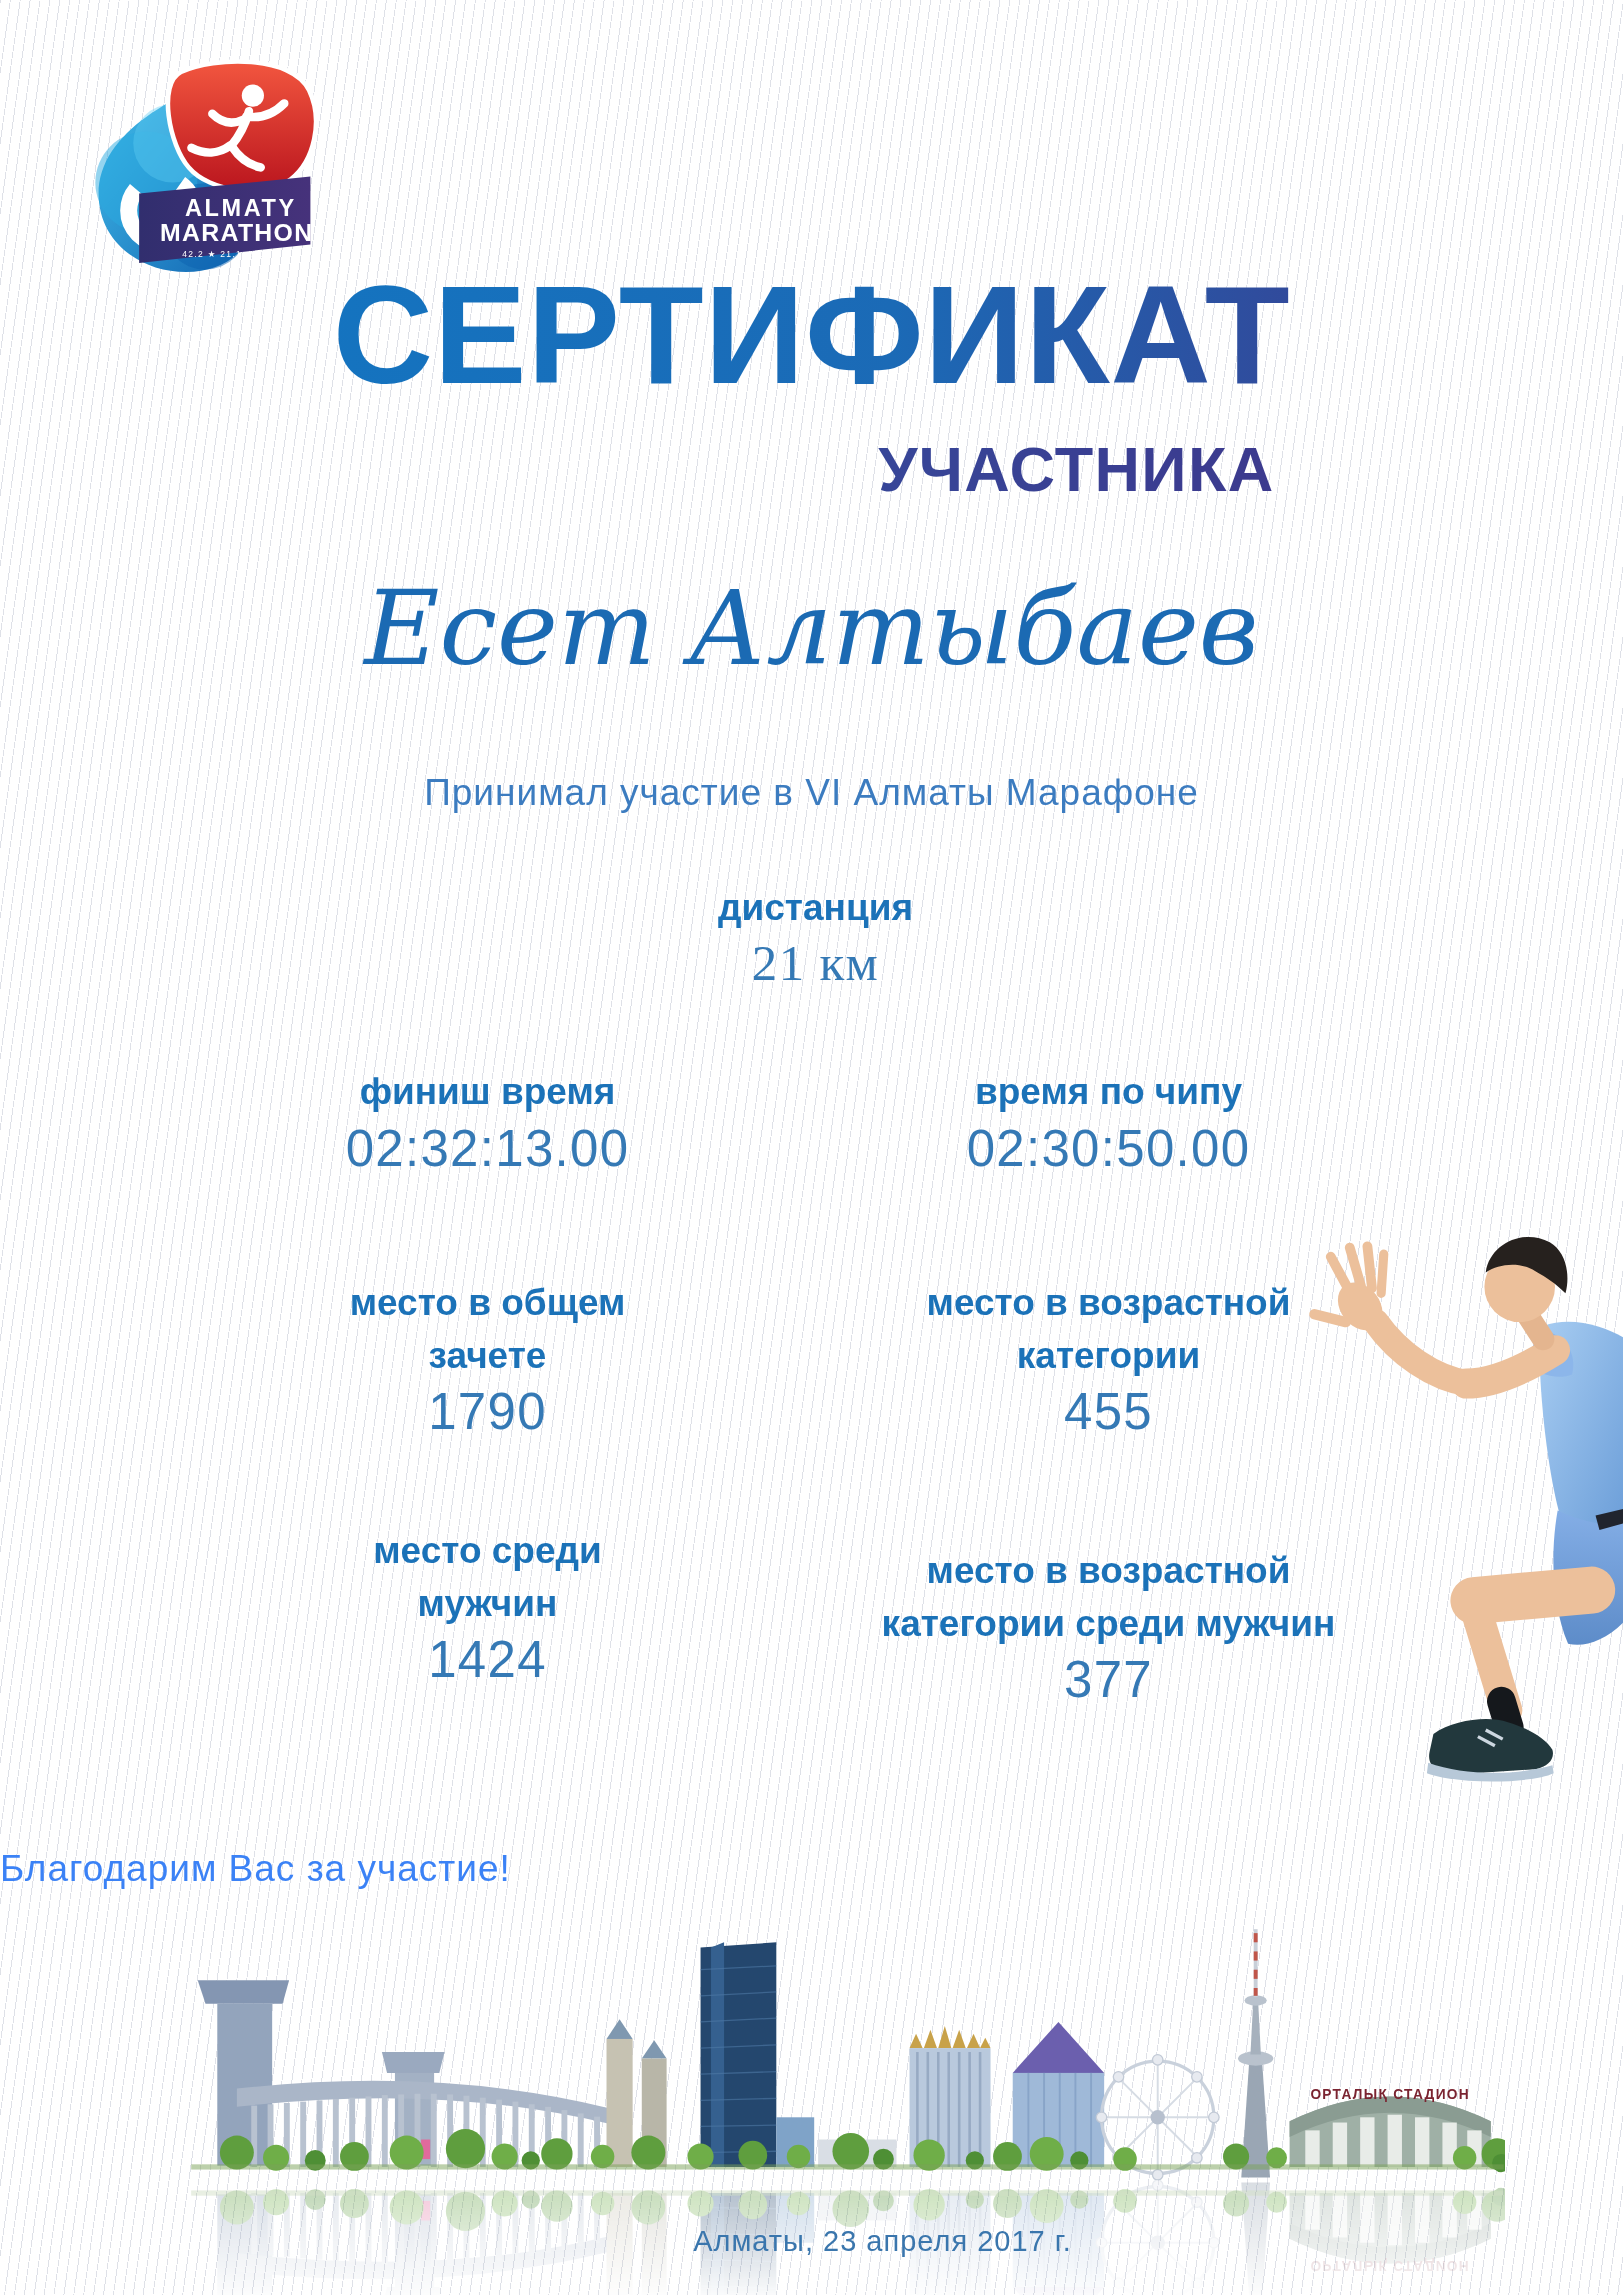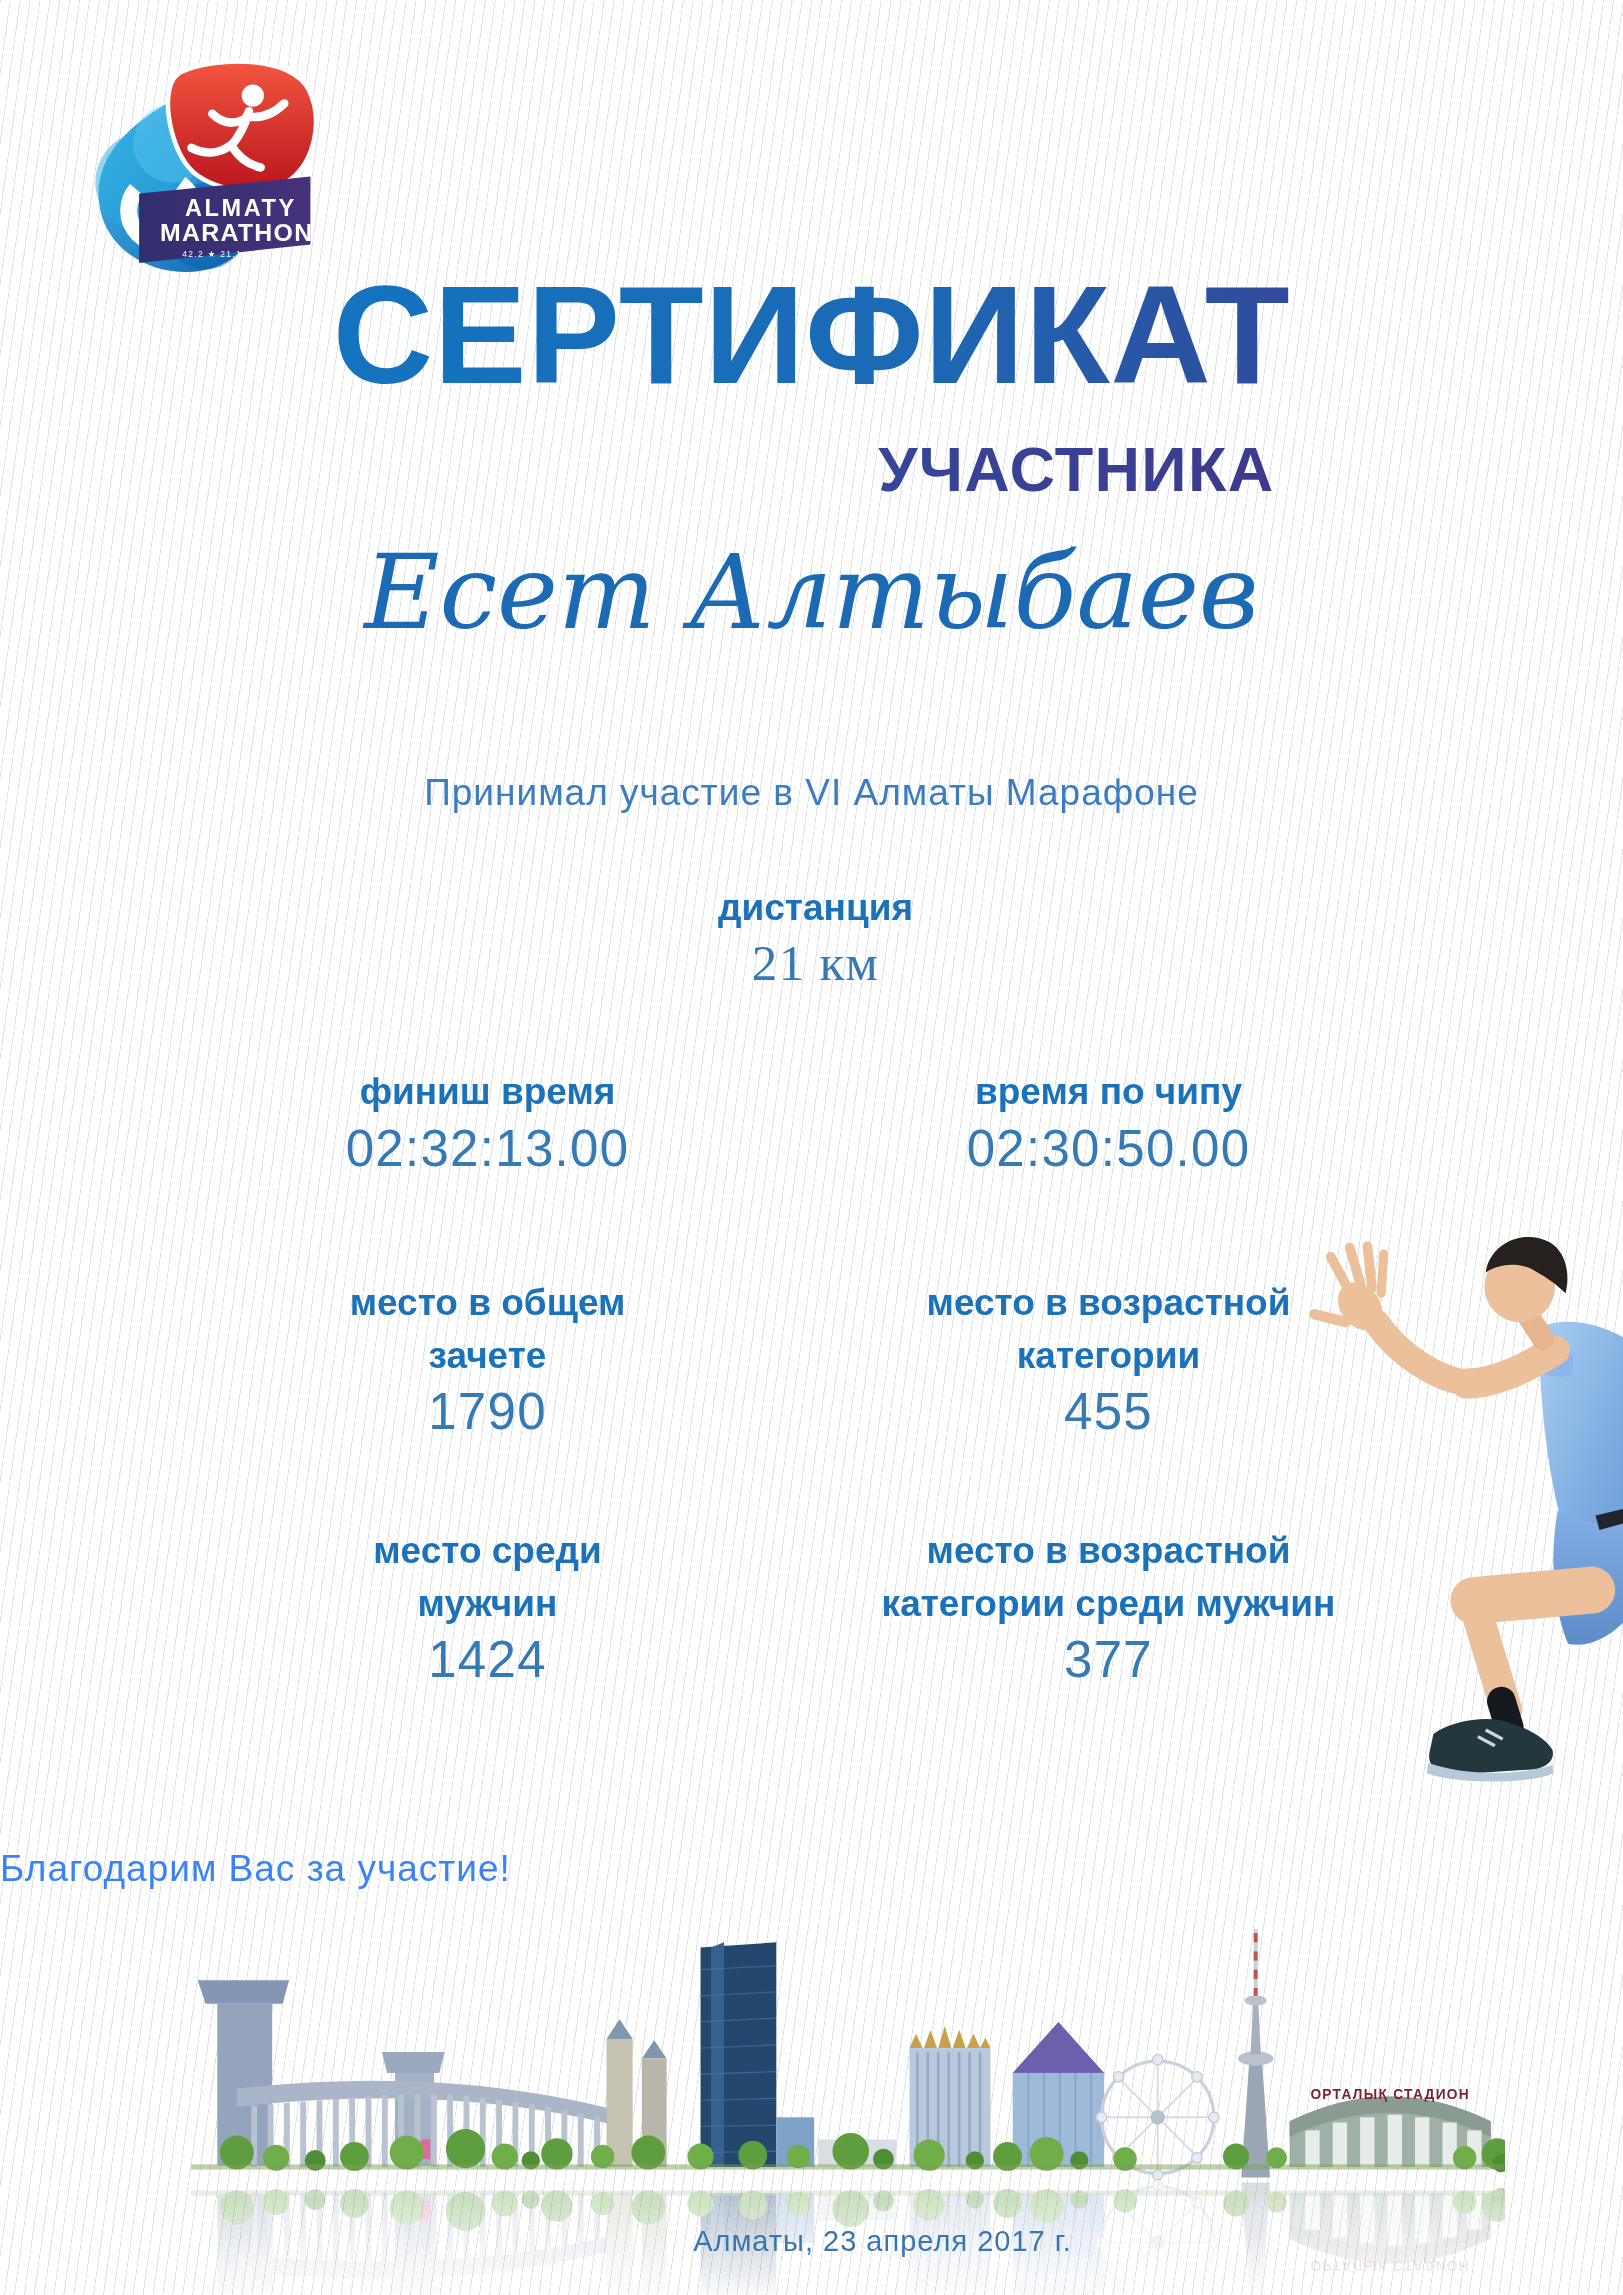--- a/index.html
+++ b/index.html
@@ -12,36 +12,36 @@
 
   .title{position:absolute;left:0;top:260px;width:100%;text-align:center;z-index:2;
          font-size:139px;font-weight:bold;letter-spacing:0.7px;line-height:1.08;
          background:linear-gradient(90deg,#1474c0 18%,#1b6ab6 55%,#3c3a8e 92%);
          -webkit-background-clip:text;background-clip:text;color:transparent;}
   .subtitle{position:absolute;left:calc(50% - 468px);top:433px;width:931px;text-align:right;z-index:2;
          font-size:63px;font-weight:bold;letter-spacing:1.3px;
          background:linear-gradient(90deg,#2f56a6,#3c3a8e);
          -webkit-background-clip:text;background-clip:text;color:transparent;}
 
-  .name{position:absolute;left:0;top:532px;width:100%;text-align:center;z-index:2;
+  .name{position:absolute;left:0;top:568px;width:100%;text-align:center;z-index:2;
         font-family:"DejaVu Serif",serif;font-style:italic;font-size:103px;color:#1b6ab3;}
 
   .participation{position:absolute;left:0;top:772px;width:100%;text-align:center;z-index:2;
         font-size:37px;color:#3c7cc0;letter-spacing:1px;}
 
   .stat-label{font-size:37px;font-weight:bold;color:#1b72b8;line-height:1.42;margin:0 auto;}
   .stat-value{font-size:51px;color:#3579b5;letter-spacing:1.3px;}
   .center-block{position:absolute;left:4px;width:100%;text-align:center;z-index:2;}
   .dist-label{top:882px;}
   .dist-value{top:934px;font-size:51px;color:#3579b5;letter-spacing:1.3px;font-family:Liberation Serif, serif;}
 
   .stat-row{position:absolute;left:177px;width:1249px;z-index:2;display:flex;}
   .stat-cell{width:621px;text-align:center;}
   .row1{top:1066px;} .row2{top:1277px;} .row3{top:1525px;}
-  .mw560{max-width:366px;} .mw600{max-width:392px;} .mw430{max-width:281px;} .mw700{max-width:458px;}
+  .mw560{max-width:366px;} .mw600{max-width:392px;} .mw430{max-width:281px;} .mw700{max-width:458px;margin-top:20px;}
 
   .thanks{position:absolute;left:0;top:1848px;width:100%;text-align:left;z-index:2;
         font-size:37px;color:#3b82f6;letter-spacing:1px;}
 
   .skyline{position:absolute;left:190px;top:1924px;width:1315px;height:256px;z-index:1;
         -webkit-box-reflect:below 0 linear-gradient(to bottom,rgba(0,0,0,0) 52%,rgba(0,0,0,.38) 100%);}
   .runner{position:absolute;right:0;top:1216px;width:353px;height:577px;z-index:1;}
 
   .date{position:absolute;left:562px;top:2225px;width:641px;text-align:center;z-index:4;
         font-size:29px;color:#3a76ad;letter-spacing:1px;}

